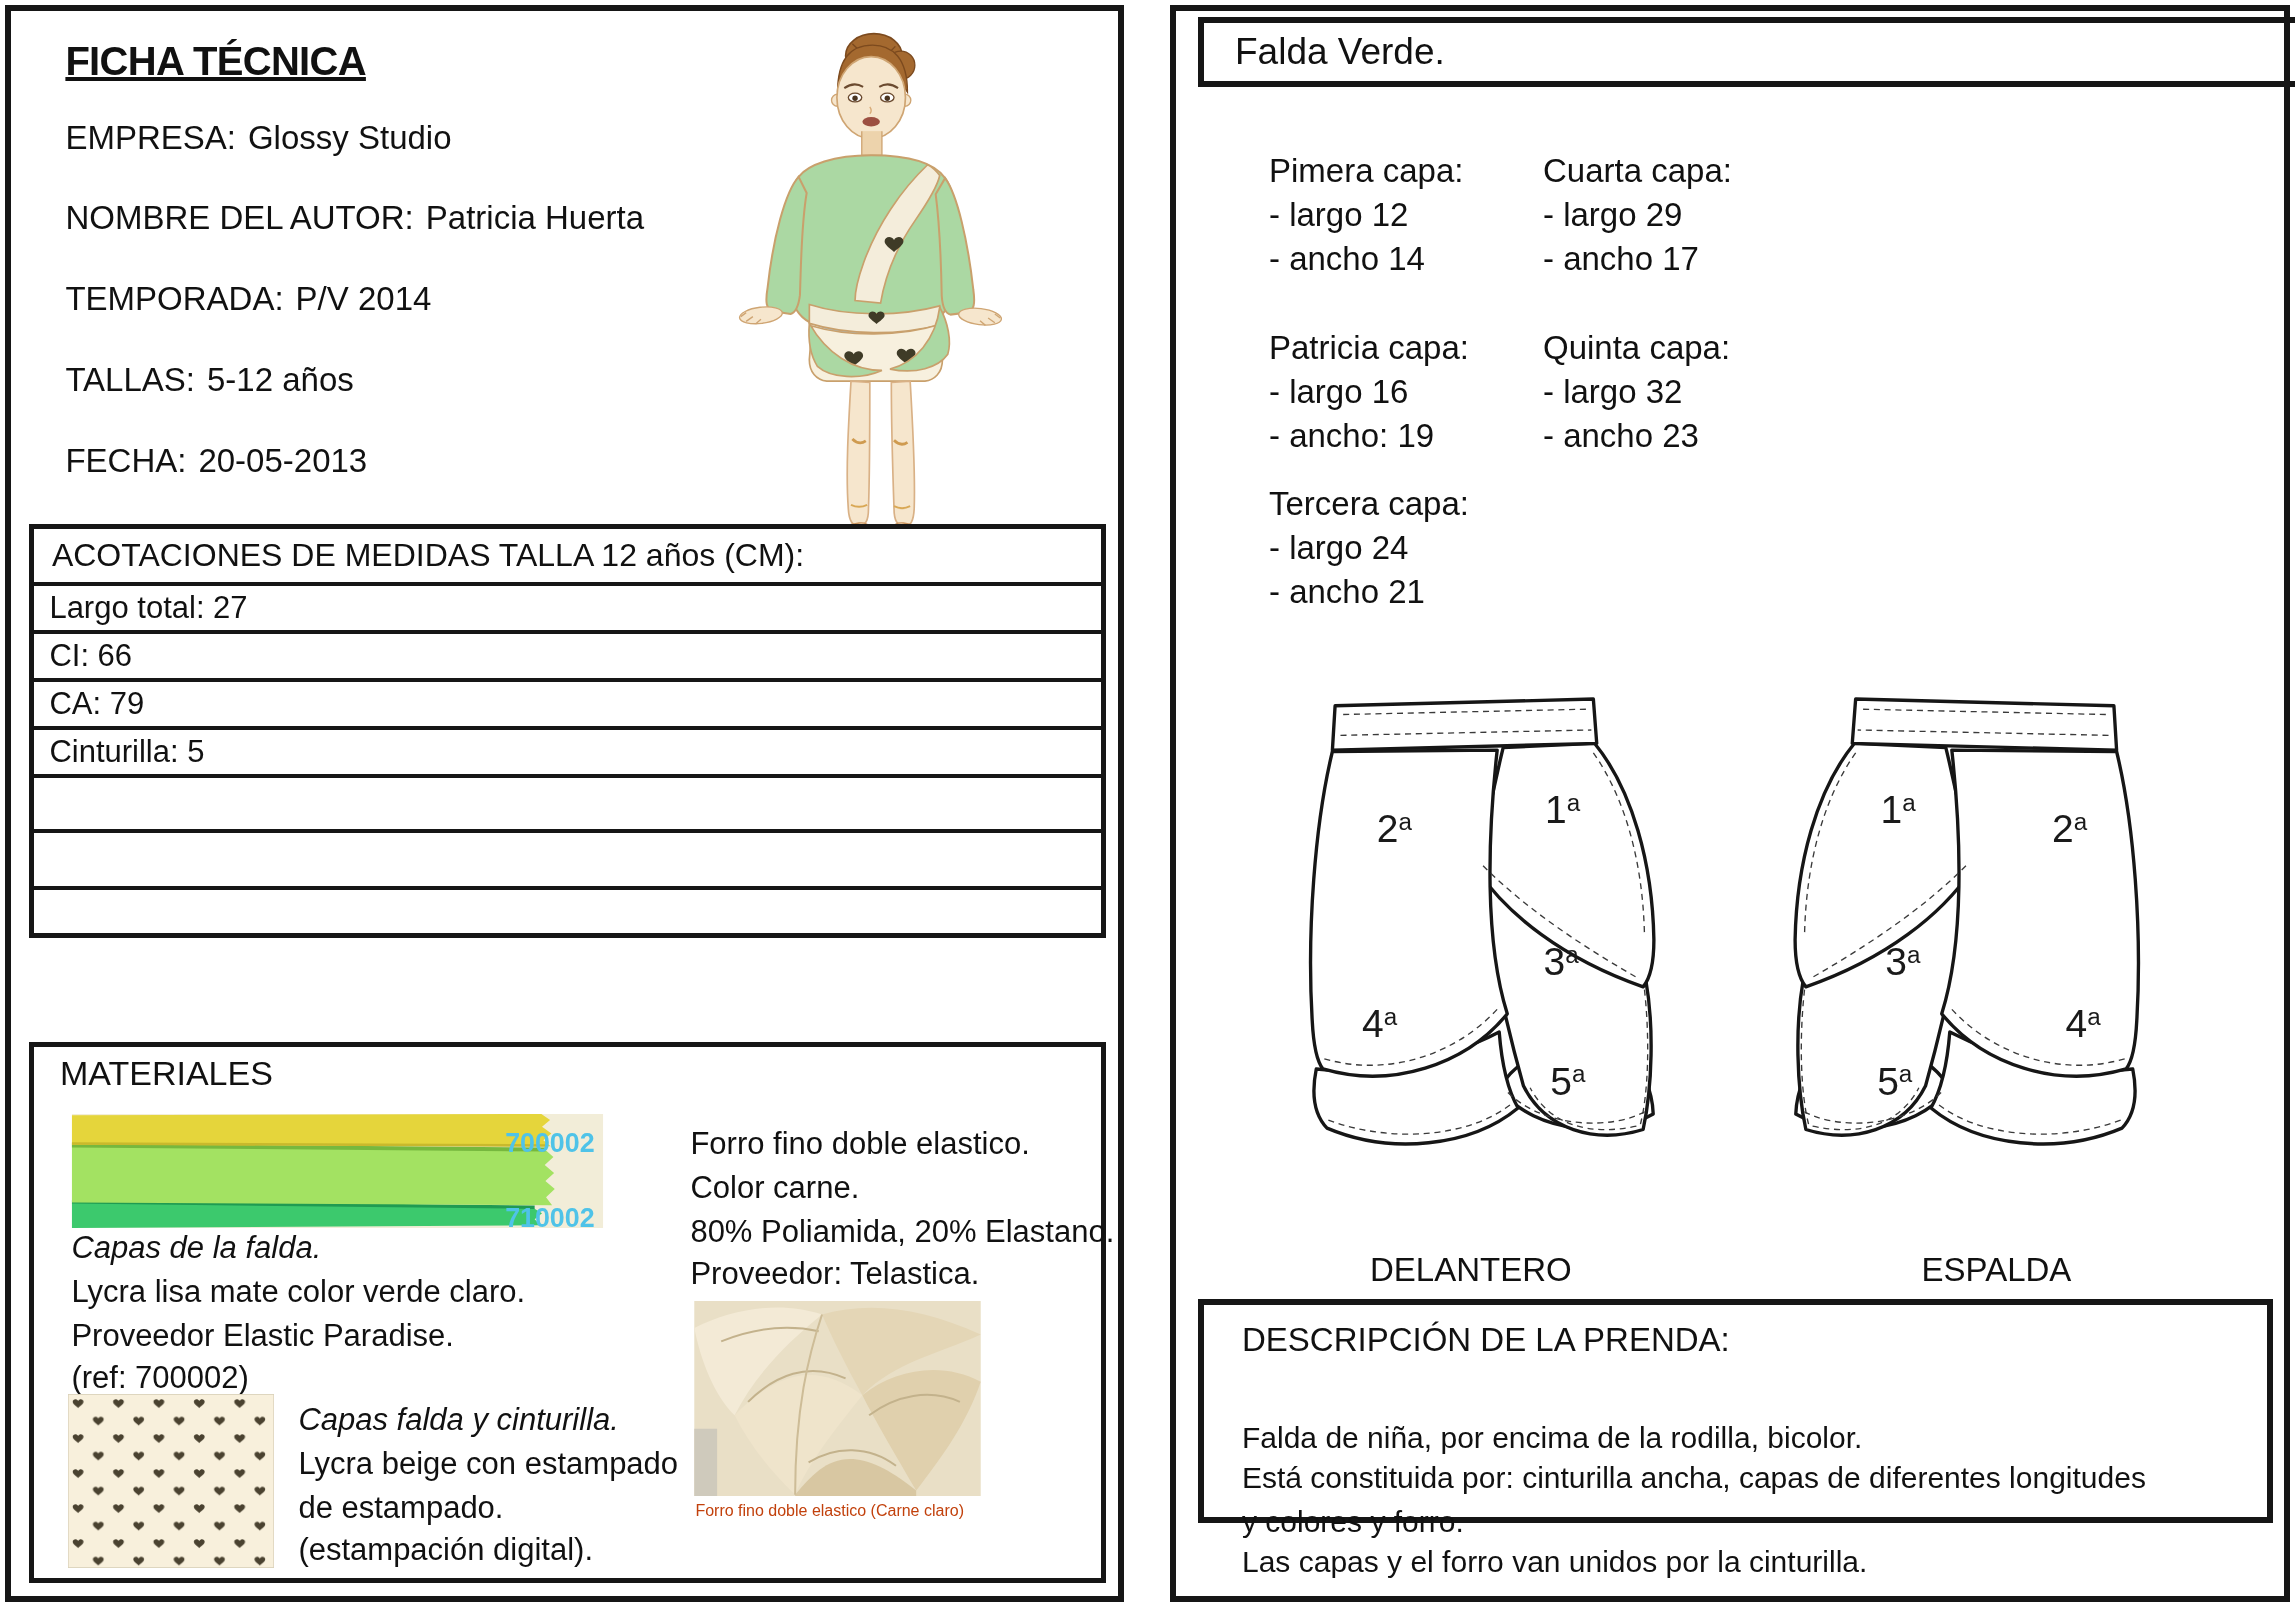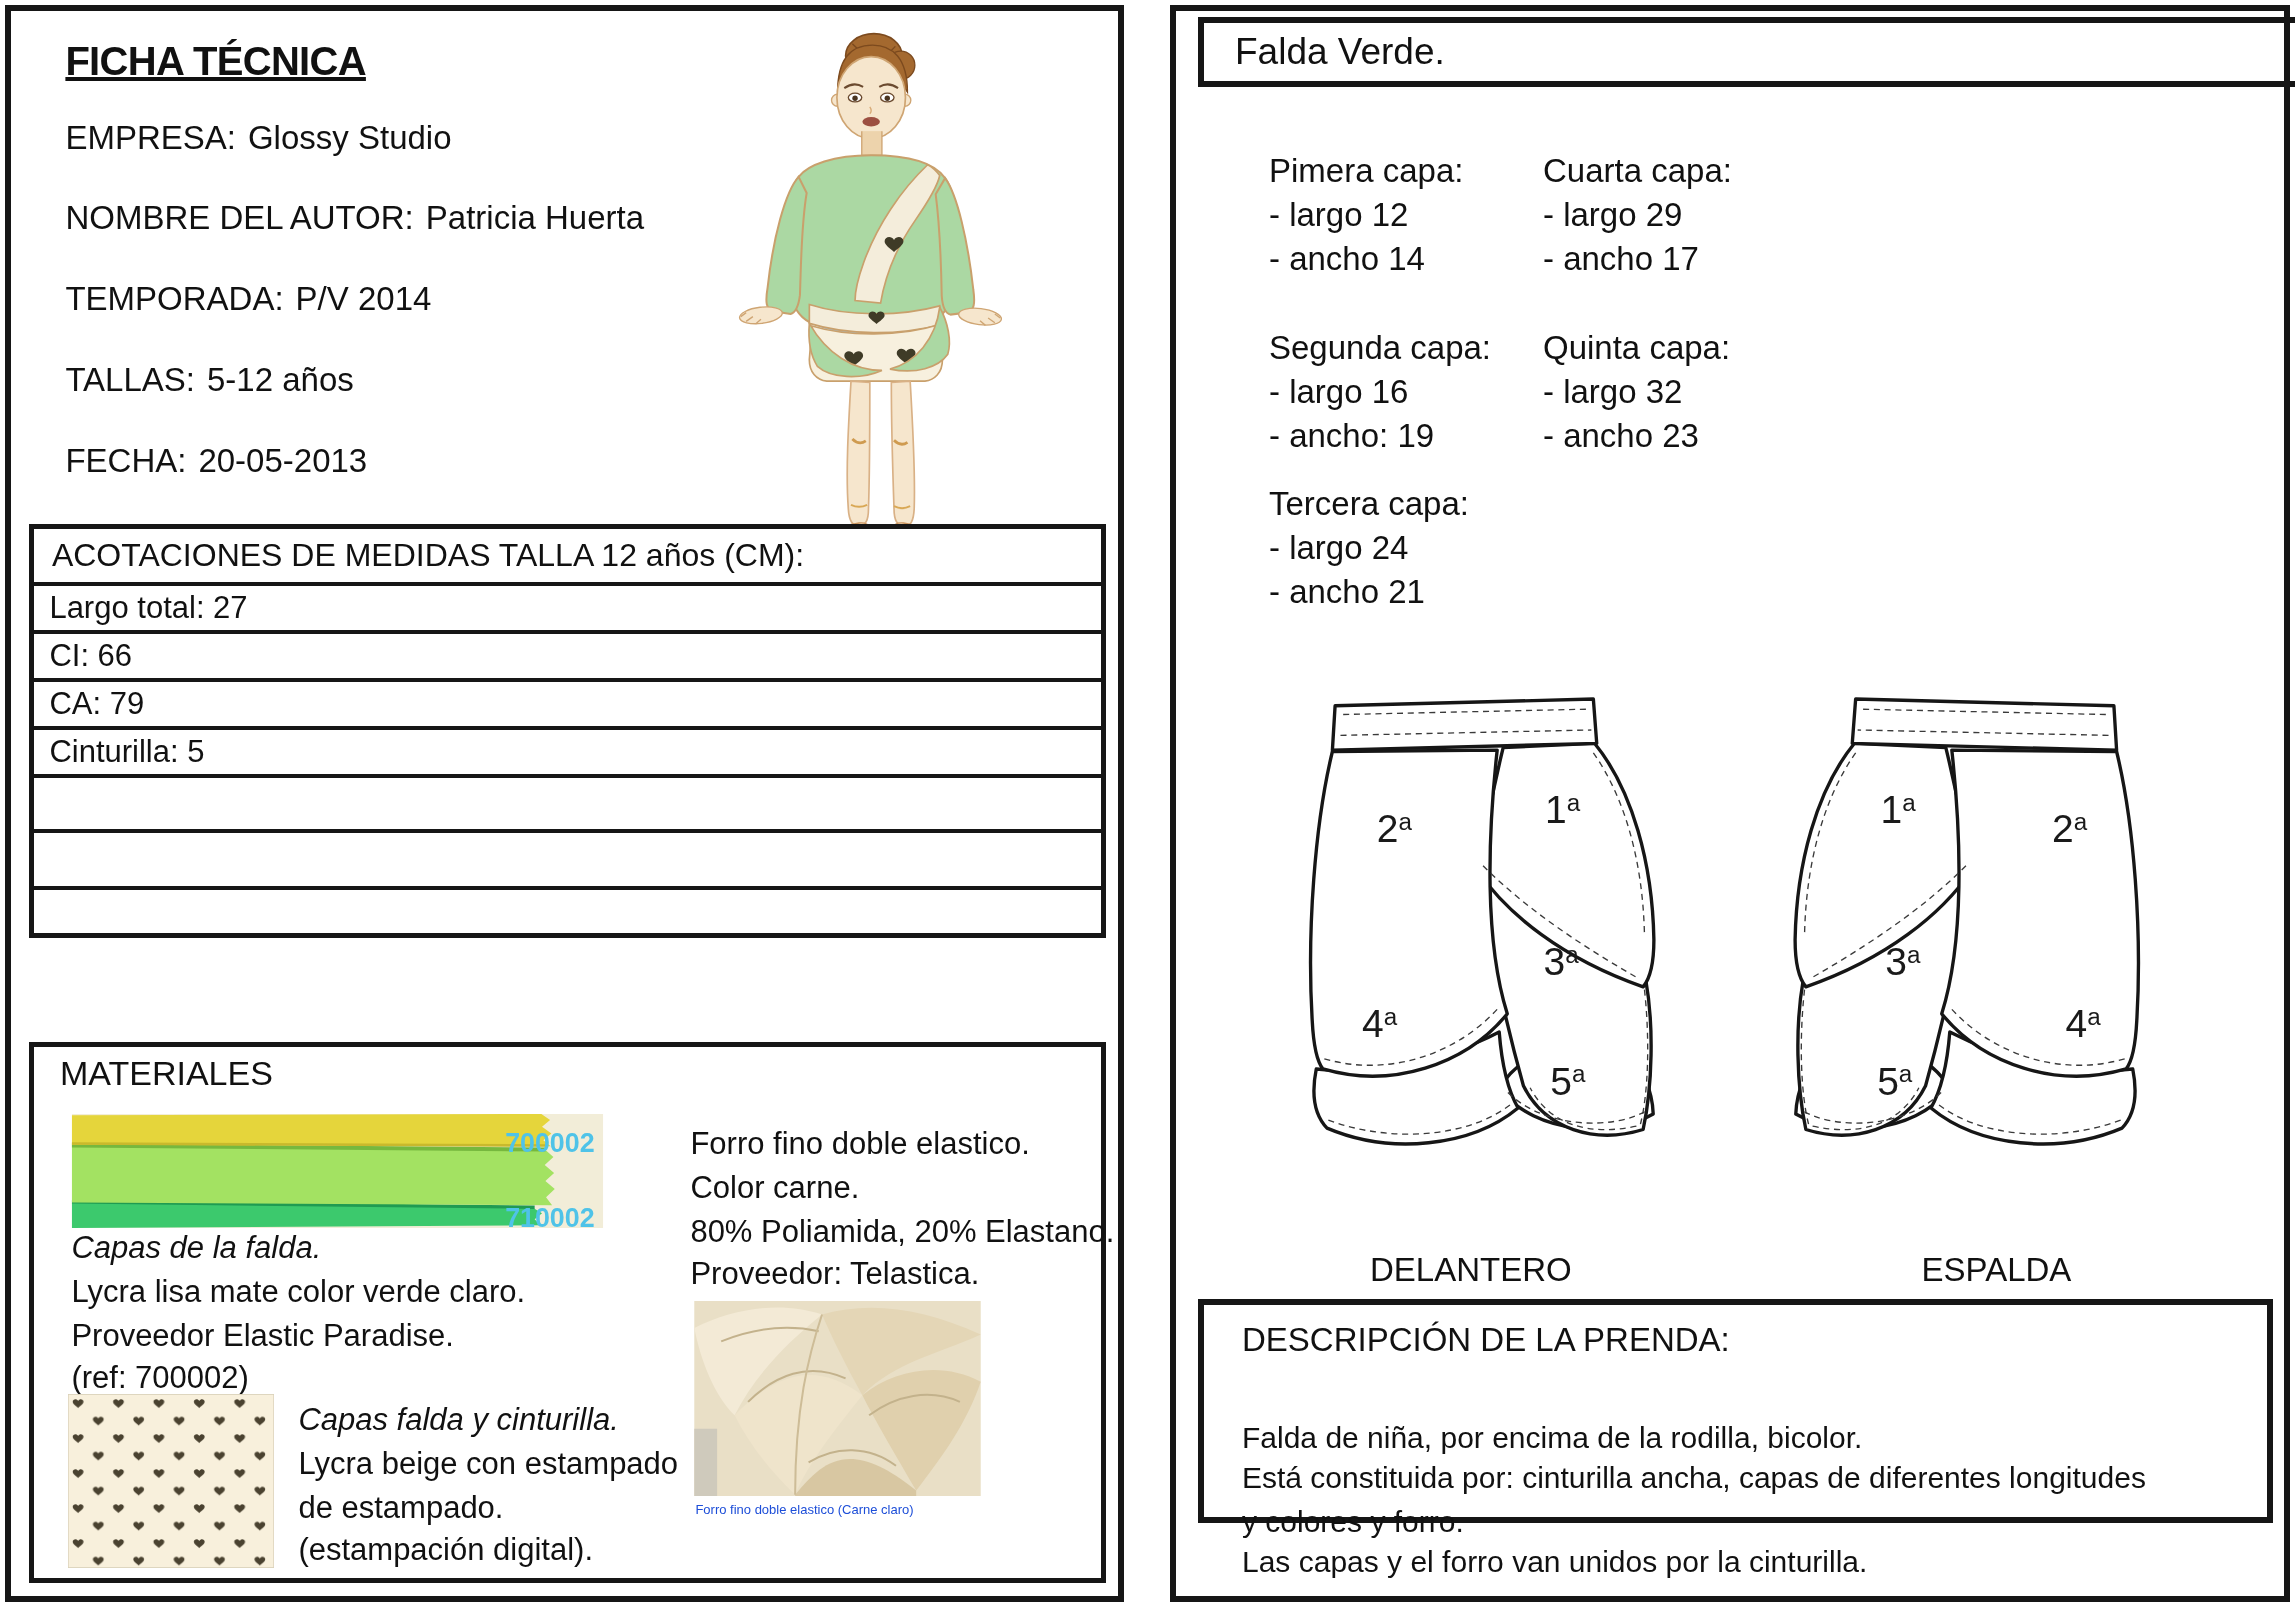--- a/index.html
+++ b/index.html
@@ -20,21 +20,21 @@
   .t-row.first{border-top:none;}
   .t-head{height:53px;font-size:32px;padding-left:17.5px;}
   .t-r1,.t-r2,.t-r3,.t-r4,.t-r5{height:48px;}
   .t-r6{height:55px;} .t-r7{height:57px;} .t-r8{height:47px;}
 
   
   #materials-box{position:absolute;left:18px;top:1031px;width:1077px;height:541px;border:5.4px solid #161616;box-sizing:border-box;background:#fff;}
   .mat-title{position:absolute;left:25.6px;top:6.7px;font-size:34px;}
   .mat-line{position:absolute;font-size:31px;white-space:nowrap;}
   .it{font-style:italic;text-align:center;}
-  .mat-caption{position:absolute;font-size:13px;color:#1d4ed8;white-space:nowrap;}
+  .mat-caption{position:absolute;font-size:16px;color:#c2410c;white-space:nowrap;}
 
   
   #falda-header{position:absolute;left:1198px;top:17px;width:1115px;height:70px;border:6px solid #161616;
                 box-sizing:border-box;display:flex;align-items:center;}
   #falda-header .t{font-size:37px;margin-left:31px;}
   .capa-block{position:absolute;font-size:33px;line-height:44px;white-space:nowrap;}
   .skirt-label{position:absolute;font-size:33px;text-align:center;}
   #desc-box{position:absolute;left:1198px;top:1299px;width:1075px;height:224px;border:6px solid #161616;box-sizing:border-box;}
   .desc-title{position:absolute;left:38px;top:16px;font-size:33px;}
   .desc-line{position:absolute;left:38px;font-size:30px;white-space:nowrap;}
@@ -205,21 +205,21 @@
     <div>Pimera capa:</div>
     <div>- largo 12</div>
     <div>- ancho 14</div>
   </div>
   <div class="capa-block" style="left:1543px;top:149px;">
     <div>Cuarta capa:</div>
     <div>- largo 29</div>
     <div>- ancho 17</div>
   </div>
   <div class="capa-block" style="left:1269px;top:326px;">
-    <div>Segunda capa:</div>
+    <div>Patricia capa:</div>
     <div>- largo 16</div>
     <div>- ancho: 19</div>
   </div>
   <div class="capa-block" style="left:1543px;top:326px;">
     <div>Quinta capa:</div>
     <div>- largo 32</div>
     <div>- ancho 23</div>
   </div>
   <div class="capa-block" style="left:1269px;top:482px;">
     <div>Tercera capa:</div>

